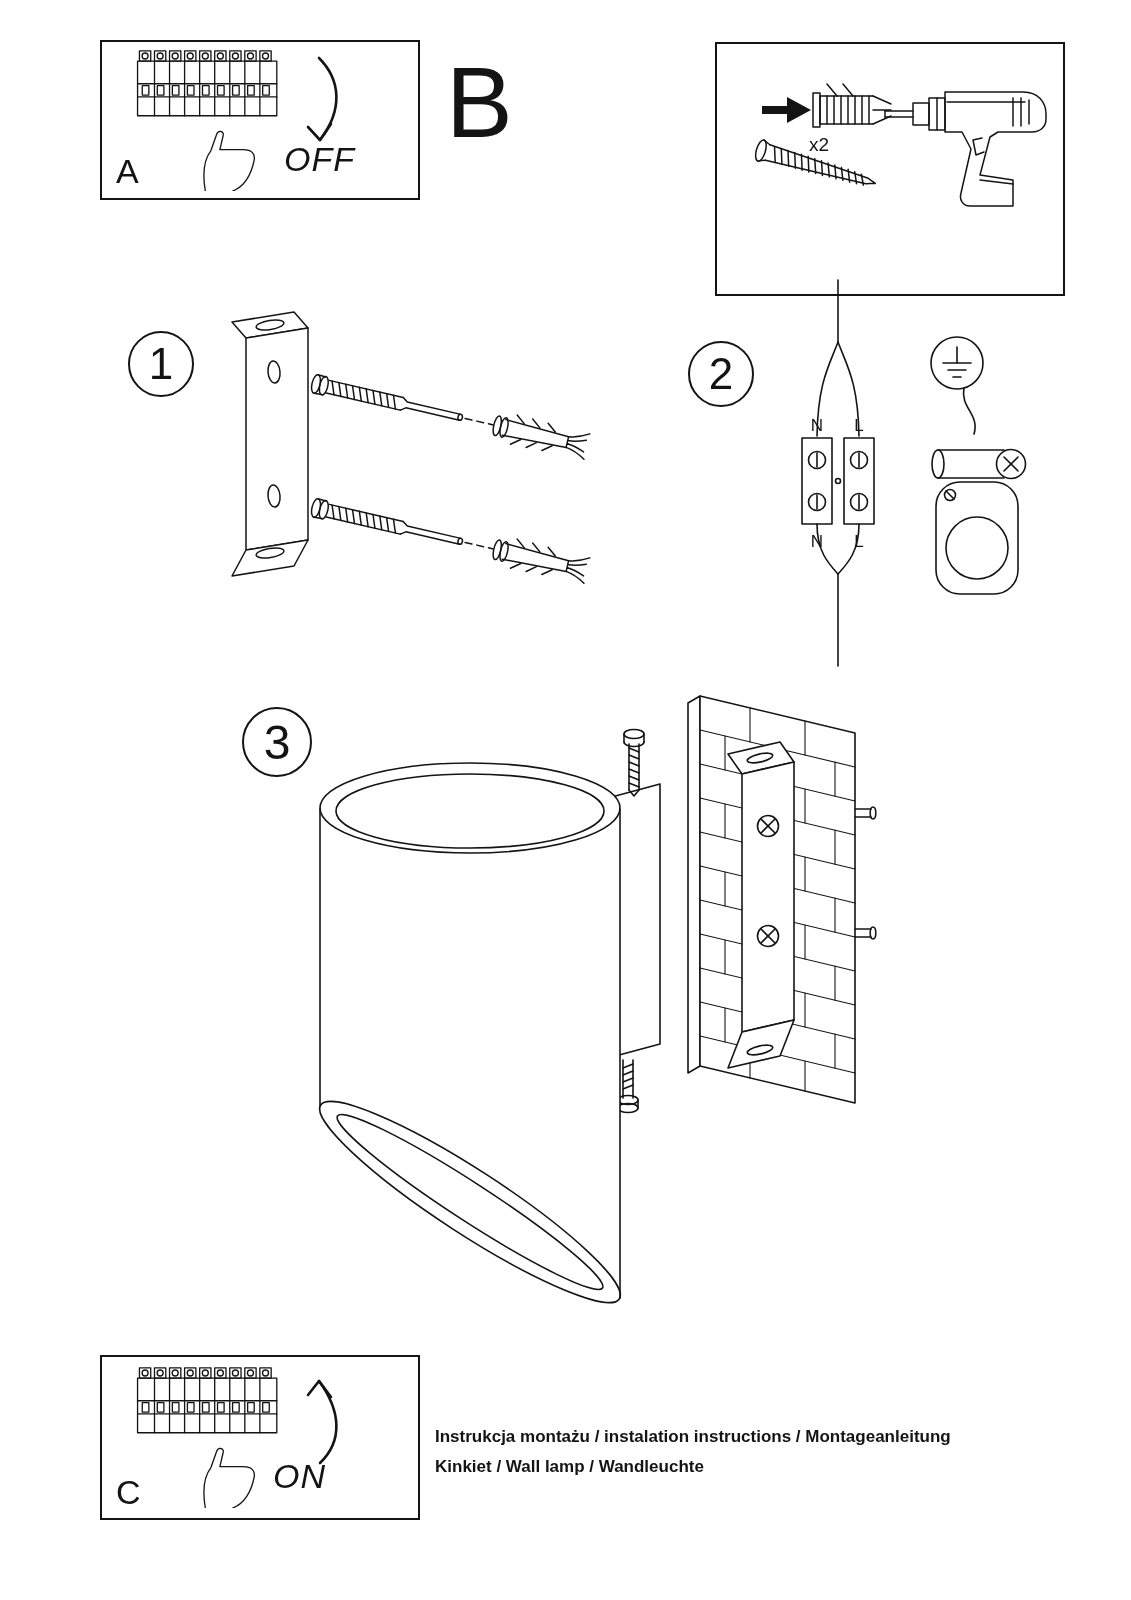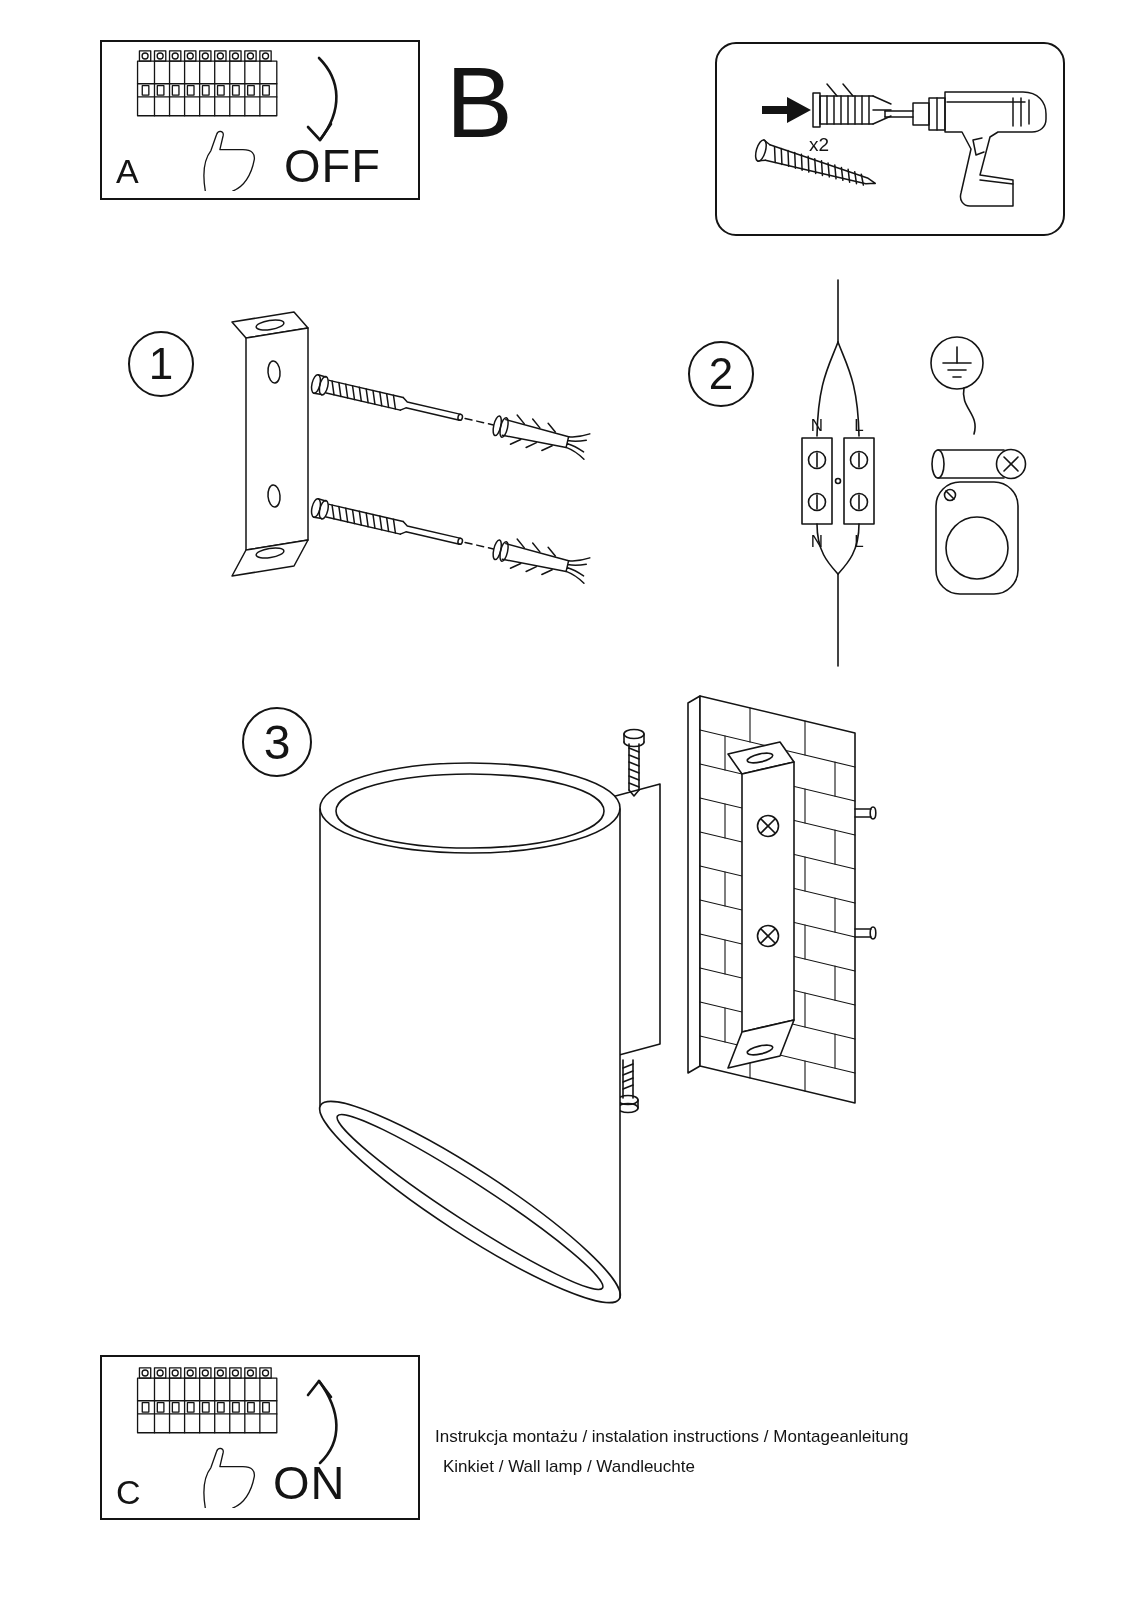--- a/index.html
+++ b/index.html
@@ -6,24 +6,24 @@
   html,body { background:#ffffff; }
   body { font-family:"Liberation Sans", sans-serif; color:#141414; }
   .sheet { position:relative; width:1131px; height:1600px; background:#ffffff; overflow:hidden; }
   .box { position:absolute; border:2px solid #141414; background:#ffffff; }
   svg.draw { position:absolute; overflow:visible; }
   .badge { position:absolute; border:2.5px solid #141414; border-radius:50%;
            display:flex; align-items:center; justify-content:center;
            font-size:44px; background:#fff; }
   .letter-b { position:absolute; left:446px; top:52px; font-size:100px; line-height:1; }
   .corner-label { position:absolute; left:14px; font-size:34px; line-height:1; }
-  .action-label { position:absolute; font-size:47px; line-height:1; letter-spacing:1px; }
+  .action-label { position:absolute; font-size:34px; line-height:1; letter-spacing:1px;font-style:italic; }
   .qty-label { position:absolute; left:92px; top:90px; font-size:19px; }
   .wire-label { position:absolute; width:26px; text-align:center; font-size:17px; }
-  .footer-line { position:absolute; left:435px; font-size:17px; line-height:22px; }
+  .footer-line { position:absolute; left:435px; font-size:17px; line-height:22px;font-weight:bold; }
 </style>
 </head>
 <body>
 
 <div class="sheet">
 
   <svg width="0" height="0" style="position:absolute" aria-hidden="true">
     <defs>
       <symbol id="sym-breaker" viewBox="0 0 170 152">
         <g stroke="#141414" stroke-width="1.4" fill="none" stroke-linejoin="round" stroke-linecap="round">
@@ -80,21 +80,21 @@
         <path d="M32,6 C54,28 56,58 33,88"></path>
         <path d="M33,88 L44,72 M33,88 L21,75"></path>
       </g>
     </svg>
     <div class="corner-label" style="top:112px;">A</div>
     <div class="action-label" style="left:182px; top:100px;">OFF</div>
   </div>
 
   <div class="letter-b">B</div>
 
-  <div class="box" style="left:715px; top:42px; width:350px; height:194px;border-radius:21px;">
+  <div class="box" style="left:715px; top:42px; width:350px; height:254px;">
     <svg class="draw" style="left:0; top:0;" width="350" height="203" viewBox="0 0 350 203">
       <g stroke="#141414" stroke-width="1.5" fill="none" stroke-linecap="round" stroke-linejoin="round">
 
         <polygon points="45,62 70,62 70,53 94,66 70,79 70,70 45,70" fill="#141414" stroke="none"></polygon>
 
         <g>
           <rect x="96" y="49" width="7" height="34"></rect>
           <path d="M156,52 L103,52 L103,80 L156,80"></path>
           <line x1="110" y1="52" x2="110" y2="80"></line>
             <line x1="117" y1="52" x2="117" y2="80"></line>
@@ -407,15 +407,15 @@
       <g stroke="#141414" stroke-width="2.6" fill="none" stroke-linecap="round">
         <path d="M33,94 C56,72 54,42 32,12"></path>
         <path d="M32,12 L44,28 M32,12 L21,26"></path>
       </g>
     </svg>
     <div class="corner-label" style="top:118px;">C</div>
     <div class="action-label" style="left:171px; top:102px;">ON</div>
   </div>
 
   <div class="footer-line" style="top:1426px;">Instrukcja montażu / instalation instructions / Montageanleitung</div>
-  <div class="footer-line" style="top:1456px;margin-left:8px;">Kinkiet / Wall lamp / Wandleuchte</div>
+  <div class="footer-line" style="top:1456px;">Kinkiet / Wall lamp / Wandleuchte</div>
 
 </div>
 
 </body></html>

